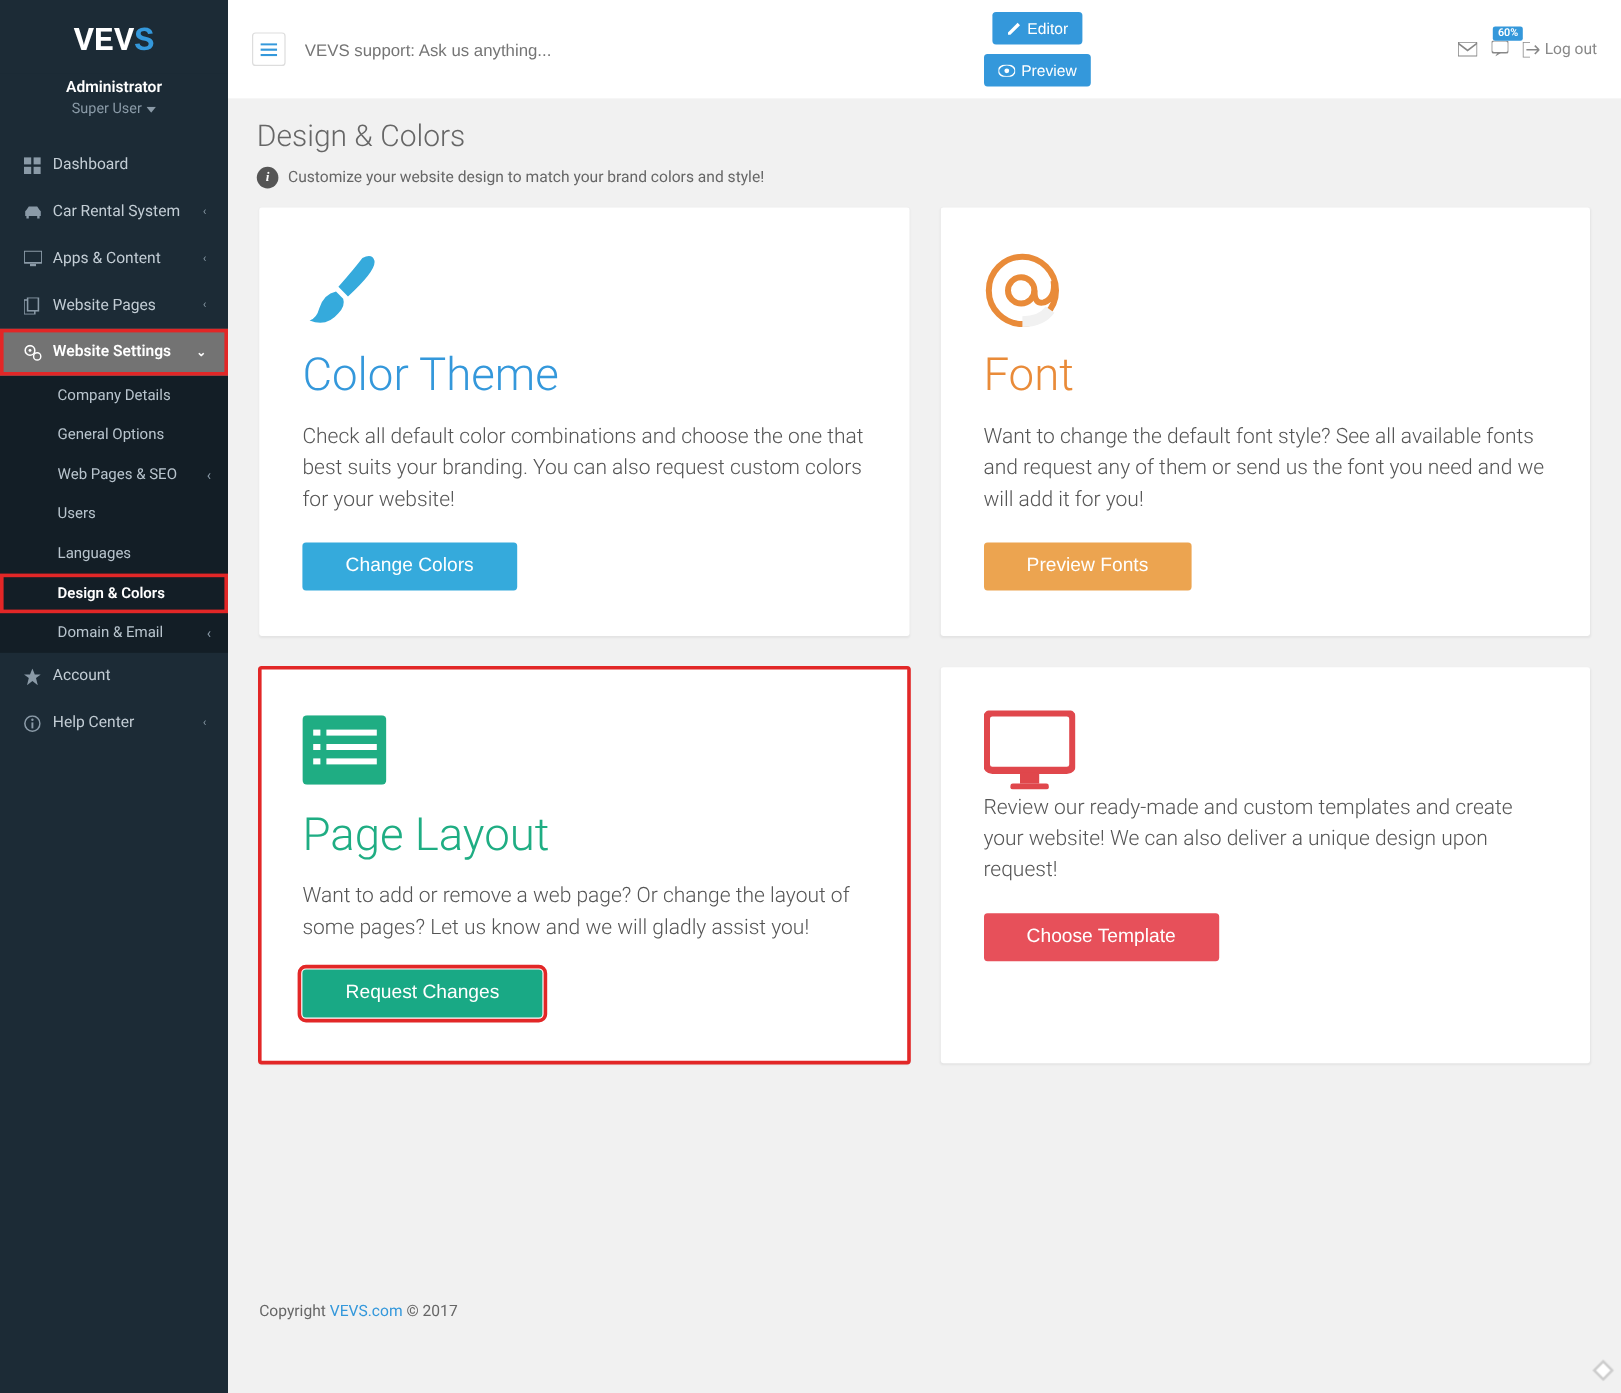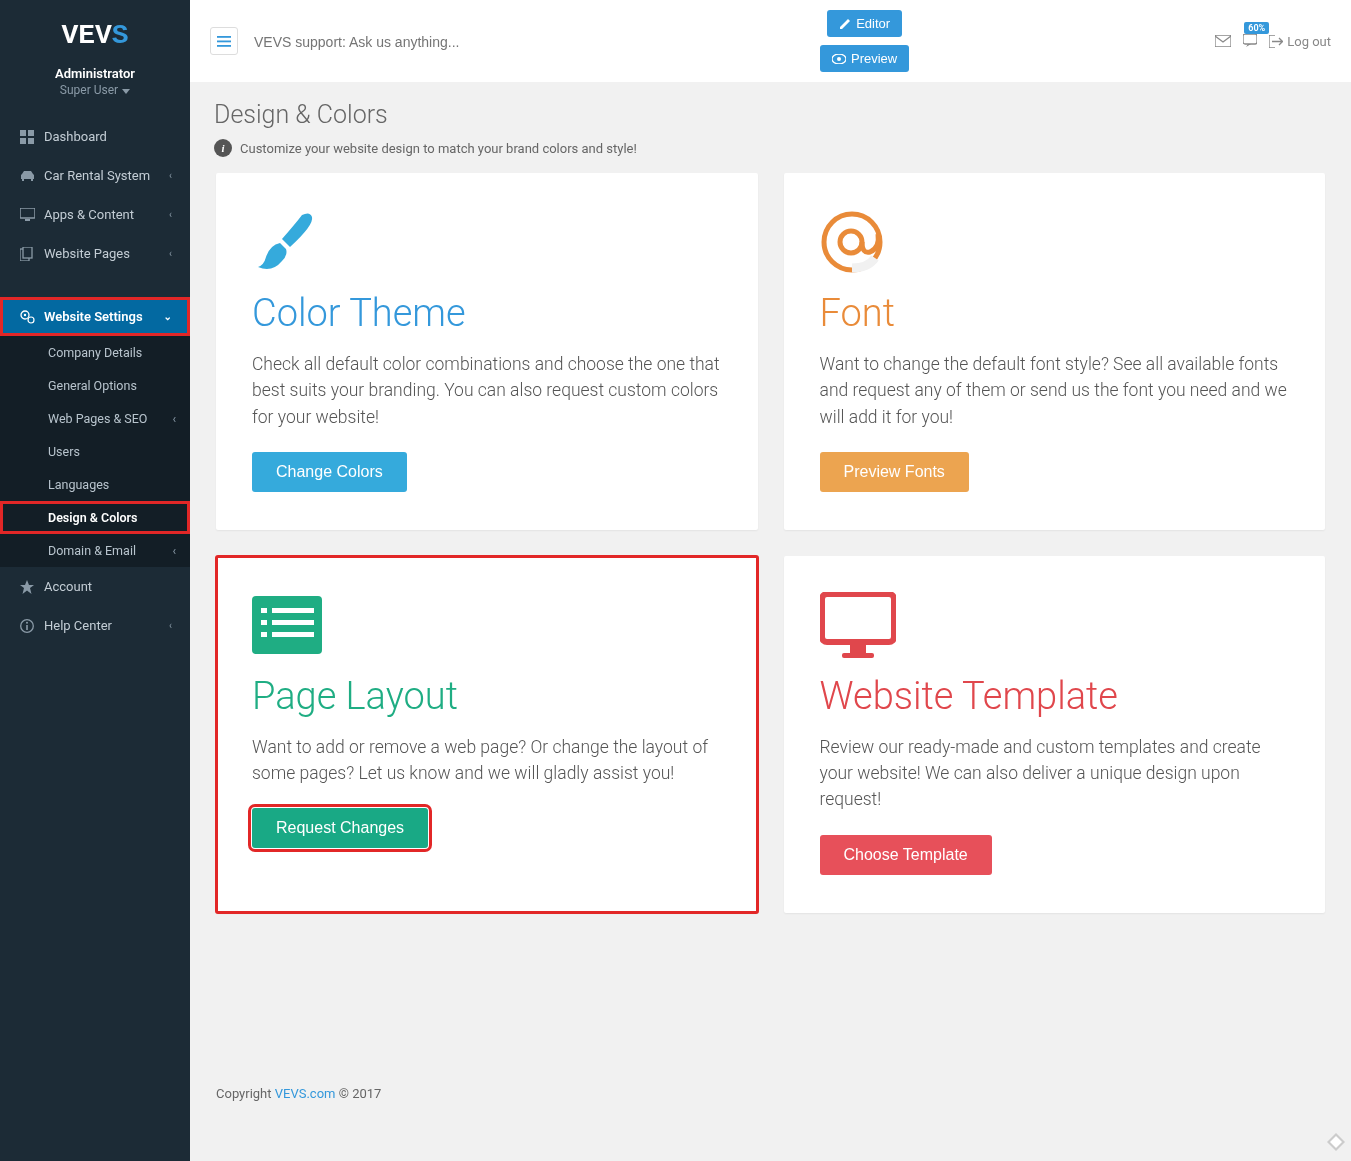--- a/index.html
+++ b/index.html
@@ -13,21 +13,21 @@
     .logo-text { font-size: 28px; font-weight: 700; letter-spacing: 0px; color: #fff; font-family: Liberation Mono, monospace; }
     .logo-text .blue { color: #3498db; }
     .user-info { text-align: center; padding: 5px 0 12px; font-size: 13px; background: #1c2b36; }
     .user-role { font-weight: 600; color: #fff; }
     .user-type { color: #8a9aa7; font-size: 12px; margin-top: 2px; display: inline-flex; align-items: center; justify-content: center; gap: 4px;}
     
     .nav { padding-top: 8px; }
     .nav-item { display: flex; align-items: center; padding: 12px 18px; font-size: 13px; color: #c3cdd5; cursor: pointer; position: relative; }
     .nav-item .nav-icon { width: 18px; margin-right: 8px; display: inline-flex; align-items: center; justify-content: center; color: #8a9aa7; }
     .nav-item .chev { margin-left: auto; font-size: 10px; color: #8a9aa7; }
-    .nav-item.highlighted { background: #0369a1; outline: 3px solid #e22727; outline-offset: -3px; margin-top: 24px; }
+    .nav-item.highlighted { background: #737373; outline: 3px solid #e22727; outline-offset: -3px; }
     .nav-item.highlighted .nav-label, .nav-item.highlighted .nav-icon, .nav-item.highlighted .chev { color: #fff; font-weight: 600; }
     
     .sub-nav { background: #131e26; }
     .sub-item { padding: 9px 34px 9px 48px; font-size: 12.5px; color: #b8c4cd; cursor: pointer; position: relative; }
     .sub-item.has-chev::after { content: "‹"; position: absolute; right: 14px; top: 50%; transform: translateY(-50%); font-size: 12px; color: #8a9aa7; }
     .sub-item.active { outline: 3px solid #e22727; outline-offset: -3px; color: #fff; font-weight: 600; }
     
     
     .main { flex: 1; display: flex; flex-direction: column; }
     
@@ -48,21 +48,21 @@
     .page-title { font-size: 25px; font-weight: 300; color: #666; }
     .page-subtitle { display: flex; align-items: center; gap: 8px; margin-top: 10px; font-size: 13px; color: #666; }
     .info-circle { width: 18px; height: 18px; border-radius: 50%; background: #555; color: #fff; display: inline-flex; align-items: center; justify-content: center; font-size: 11px; font-style: italic; font-weight: bold; font-family: Georgia, serif; }
     
     .cards { display: grid; grid-template-columns: 1fr 1fr; gap: 26px; padding: 0 26px 30px; }
     .card { background: #fff; border-radius: 2px; padding: 34px 36px 38px; box-shadow: 0 1px 2px rgba(0,0,0,0.06); }
     .card.highlighted { outline: 3px solid #e22727; outline-offset: -2px; }
     .card-icon { height: 70px; display: flex; align-items: center; }
     .card-title { font-size: 38px; font-weight: 300; margin: 14px 0 16px; }
     .card-desc { font-size: 17.5px; line-height: 1.5; color: #555; margin-bottom: 22px; font-weight: 300; }
-    .card-btn { border: none; padding: 11px 24px; font-size: 16px; border-radius: 3px; color: #fff; cursor: pointer; display: inline-block; }
+    .card-btn { border: none; padding: 11px 36px; font-size: 16px; border-radius: 3px; color: #fff; cursor: pointer; display: inline-block; }
     .card-btn.highlighted { outline: 3px solid #e22727; outline-offset: 1px; }
     
     .c-blue .card-title { color: #3498db; }
     .c-blue .card-btn { background: #35aadc; }
     .c-orange .card-title { color: #e98b39; }
     .c-orange .card-btn { background: #eca450; }
     .c-green .card-title { color: #1fad83; }
     .c-green .card-btn { background: #19a985; }
     .c-pink .card-title { color: #e0474c; }
     .c-pink .card-btn { background: #e7505a; }
@@ -281,21 +281,20 @@
       </div>
 
       <div class="card c-pink">
         <div class="card-icon">
           <svg width="76" height="66" viewBox="0 0 76 66">
               <rect x="2" y="2" width="72" height="48" rx="5" fill="none" stroke="#e0474c" stroke-width="6"></rect>
               <rect x="30" y="52" width="16" height="9" fill="#e0474c"></rect>
               <rect x="22" y="61" width="32" height="5" rx="2" fill="#e0474c"></rect>
             </svg>
         </div>
-        <h2 class="card-title">Website Template</h2>
         <p class="card-desc">Review our ready-made and custom templates and create your website! We can also deliver a unique design upon request!</p>
         <button class="card-btn">Choose Template</button>
       </div>
 
     </div>
 
     <footer class="footer">
       <span>Copyright </span><a href="#">VEVS.com</a><span> © 2017</span>
     </footer>
   </main>

